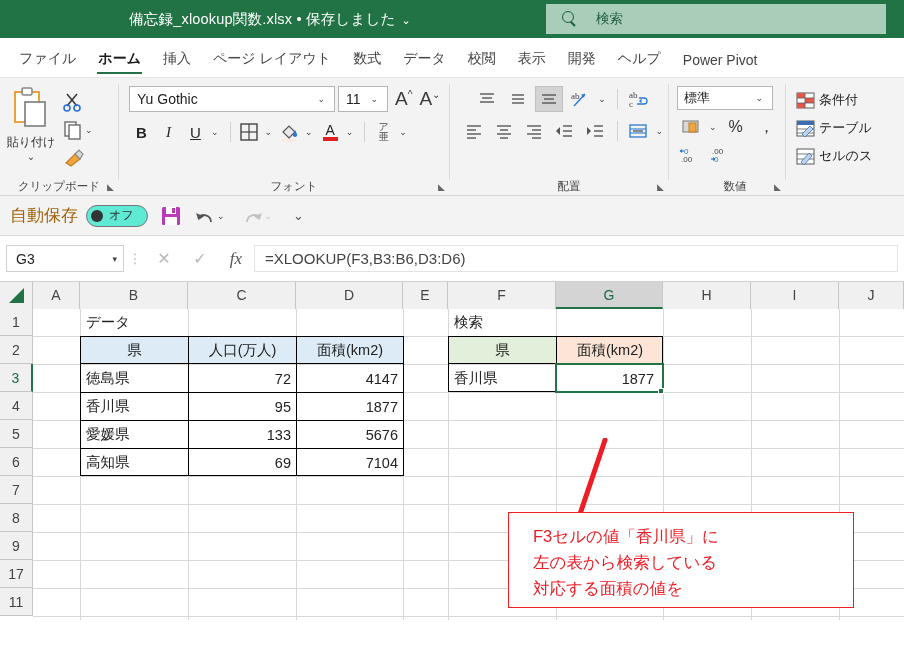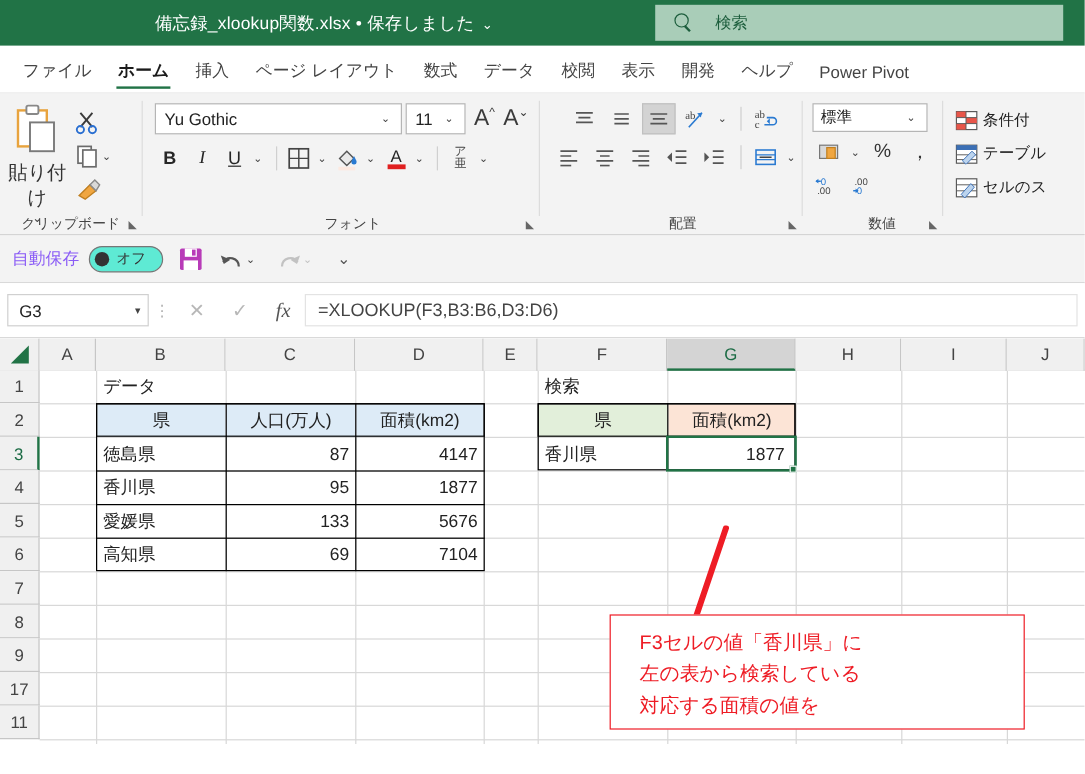--- a/index.html
+++ b/index.html
@@ -67,21 +67,21 @@
   .rgroup-dia{
     position:absolute; bottom:4px; right:4px; font-size:9px; color:#666;
   }
   .rsep{ width:1px; background:#dcdcdc; height:96px; margin-top:6px; }
 
   
   .clip{ width:118px; padding-top:6px; }
   .clip-inner{ display:flex; }
   .paste-btn{ width:62px; text-align:center; padding-top:2px; }
   .paste-icon{ width:46px; height:48px; margin:0 auto; position:relative; }
-  .paste-label{ font-size:16px; color:#333; margin-top:0px; }
+  .paste-label{ font-size:12px; color:#333; margin-top:0px; }
   .paste-chev{ font-size:10px; color:#444; }
   .clip-small{ width:50px; padding-top:4px; }
   .clip-small .row{ display:flex; align-items:center; height:28px; }
 
   
   .fontgrp{ width:330px; padding:8px 8px 0 10px; }
   .font-row1{ display:flex; align-items:center; }
   .font-name{
     width:206px; height:26px; border:1px solid #b5b5b5; background:#fff;
     display:flex; align-items:center; justify-content:space-between;
@@ -123,21 +123,21 @@
   
   .stylegrp{ width:auto; padding:8px 0 0 10px; }
   .st-item{ display:flex; align-items:center; height:28px; font-size:13px; color:#222; }
   .st-ico{ width:19px; height:17px; margin-right:4px; }
 
   
   .qat{
     height:40px; background:#f3f3f3; display:flex; align-items:center;
     padding-left:10px; border-bottom:1px solid #d9d9d9;
   }
-  .qat-label{ font-size:14px; color:#8b5cf6; margin-right:8px; }
+  .qat-label{ font-size:17px; color:#a16207; margin-right:8px; }
   .toggle{
     width:62px; height:22px; border:1px solid #767676; border-radius:11px;
     display:flex; align-items:center; padding:0 4px; background:#5eead4;
   }
   .toggle .knob{ width:12px; height:12px; border-radius:50%; background:#333; }
   .toggle .tlabel{ font-size:12px; color:#333; margin-left:6px; }
   .qat-btn{ margin-left:12px; display:flex; align-items:center; }
 
   
   .fbar{
@@ -638,21 +638,21 @@
   <div class="tbl-border" style="left:556px; top:54px; width:0; height:56px; border-width:0 0 0 1px;"></div>
 
   <div class="cell" style="left:81px;  top:27px; width:107px; height:27px;">データ</div>
   <div class="cell" style="left:449px; top:27px; width:107px; height:27px;">検索</div>
 
   <div class="cell center" style="left:81px;  top:55px; width:107px; height:27px;">県</div>
   <div class="cell center" style="left:189px; top:55px; width:107px; height:27px;">人口(万人)</div>
   <div class="cell center" style="left:297px; top:55px; width:106px; height:27px;">面積(km2)</div>
 
   <div class="cell" style="left:81px;  top:83px;  width:107px; height:27px;">徳島県</div>
-  <div class="cell right" style="left:189px; top:83px;  width:107px; height:27px;">87</div>
+  <div class="cell right" style="left:189px; top:83px;  width:107px; height:27px;">72</div>
   <div class="cell right" style="left:297px; top:83px;  width:106px; height:27px;">4147</div>
 
   <div class="cell" style="left:81px;  top:111px; width:107px; height:27px;">香川県</div>
   <div class="cell right" style="left:189px; top:111px; width:107px; height:27px;">95</div>
   <div class="cell right" style="left:297px; top:111px; width:106px; height:27px;">1877</div>
 
   <div class="cell" style="left:81px;  top:139px; width:107px; height:27px;text-align:center;">愛媛県</div>
   <div class="cell right" style="left:189px; top:139px; width:107px; height:27px;">133</div>
   <div class="cell right" style="left:297px; top:139px; width:106px; height:27px;">5676</div>
 

